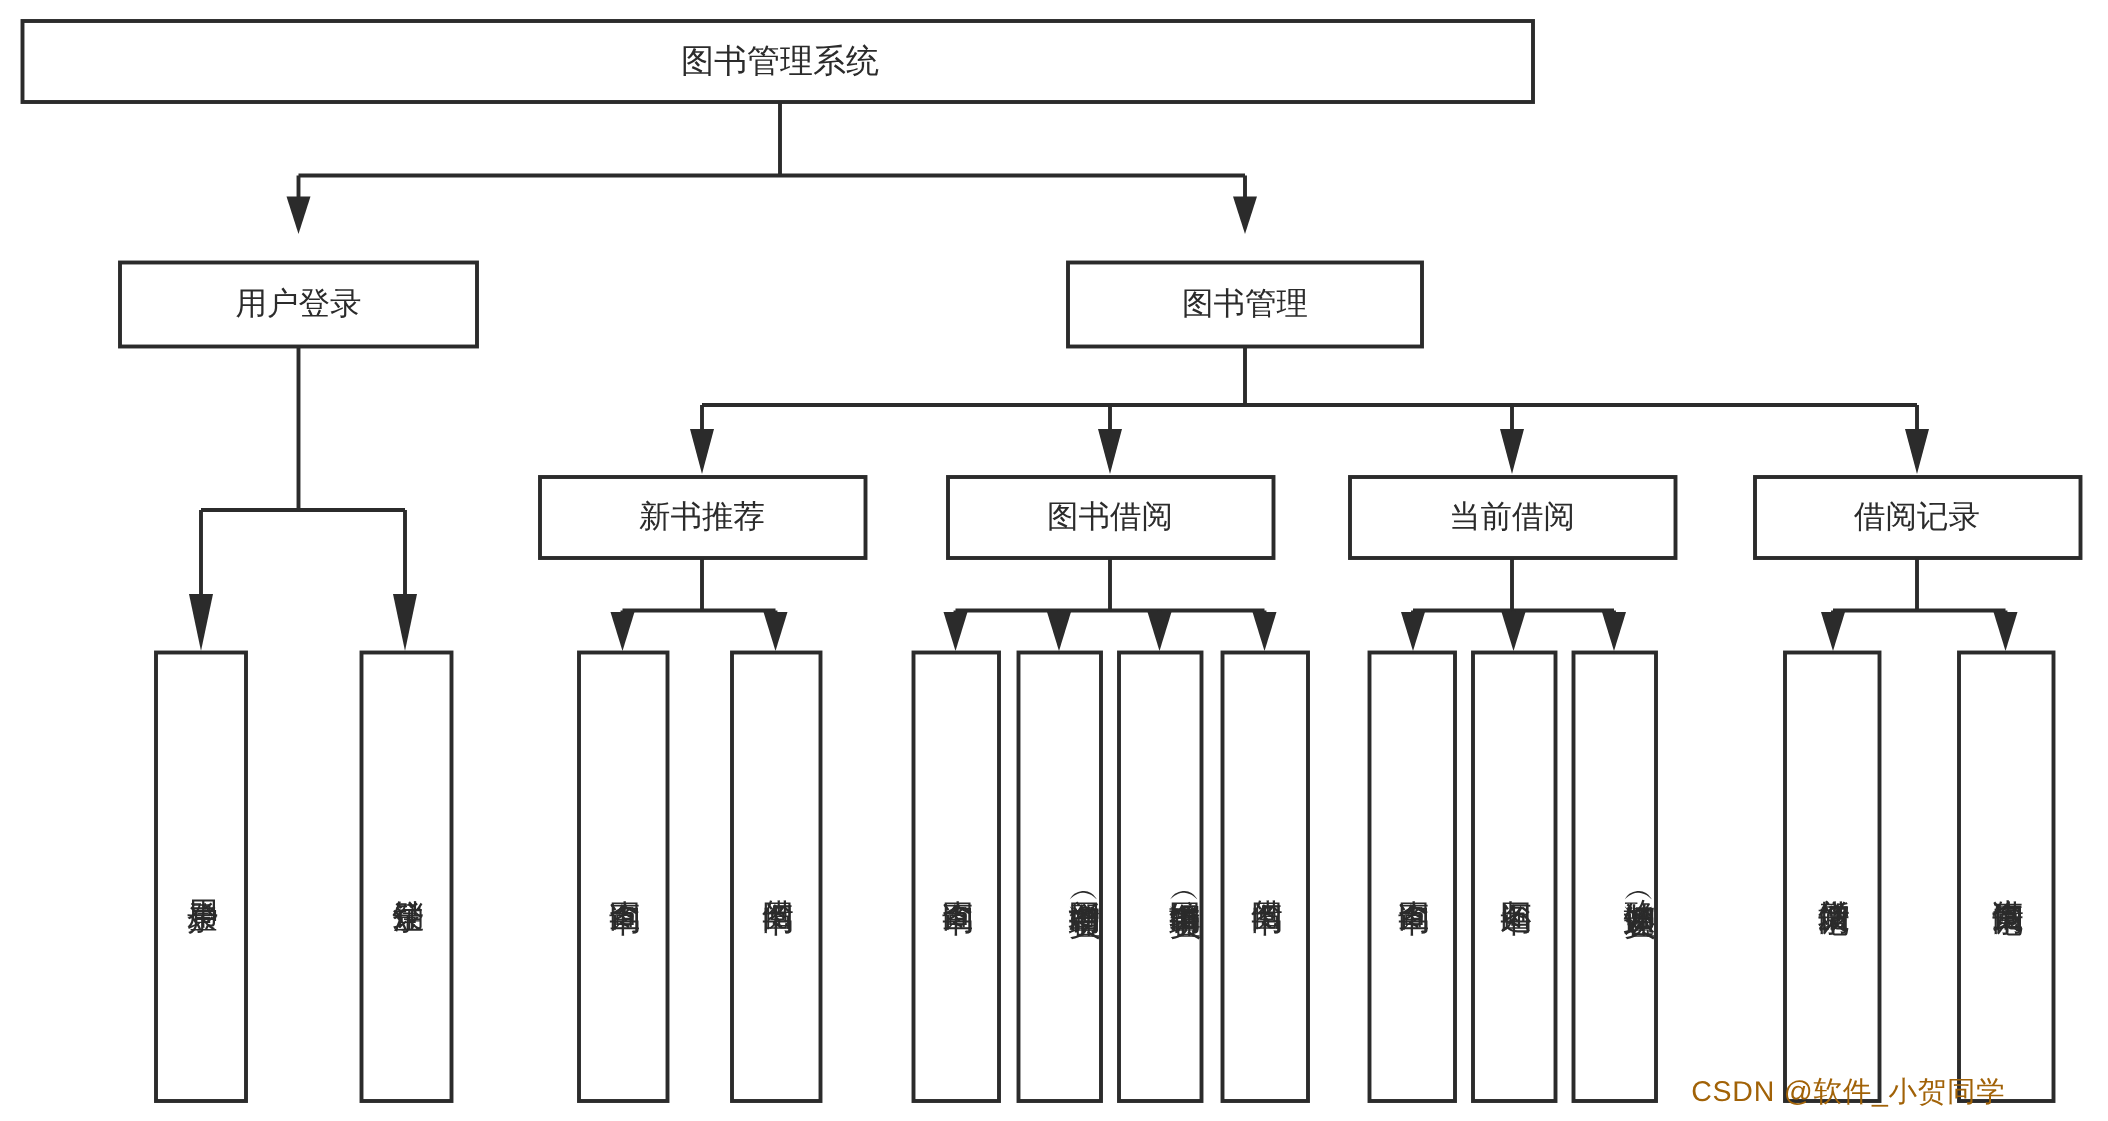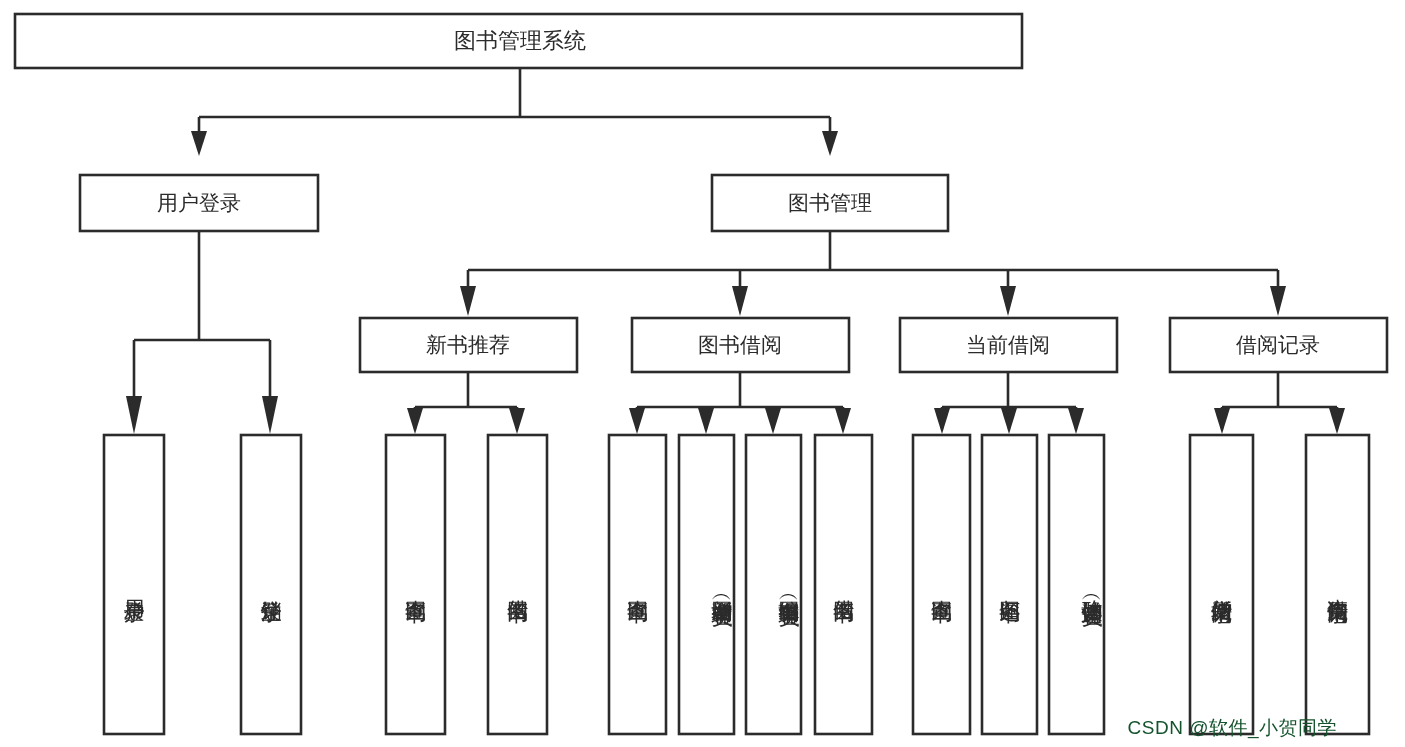--- a/index.html
+++ b/index.html
@@ -77,21 +77,21 @@
   }
   .leaf-label.centered {
     align-items: center;
   }
   .watermark {
     position: absolute;
     right: 8px;
     bottom: 6px;
     font-family: "Liberation Sans", "DejaVu Sans", sans-serif;
     font-size: 19px;
-    color: #14532d;
+    color: #a16207;
     white-space: nowrap;
     letter-spacing: 0.5px;
   }
 </style>
 </head>
 <body>
 
 <div id="diagram-root">
 
   <svg class="diagram-canvas" viewBox="0 0 1405 747" xmlns="http://www.w3.org/2000/svg">

